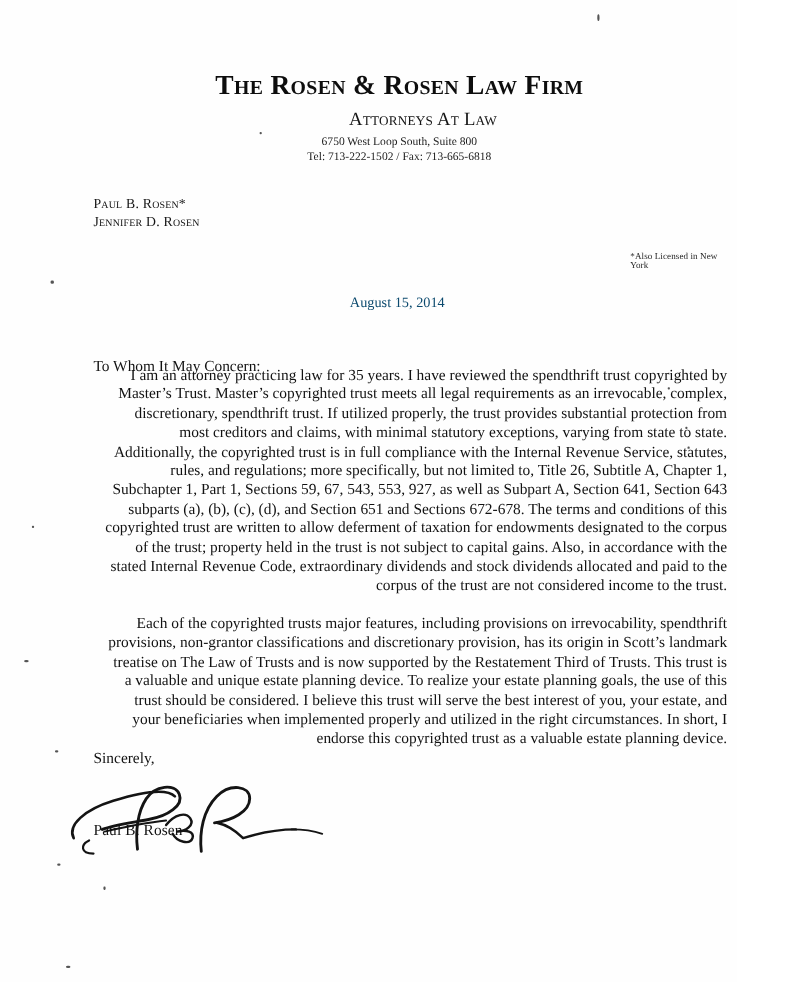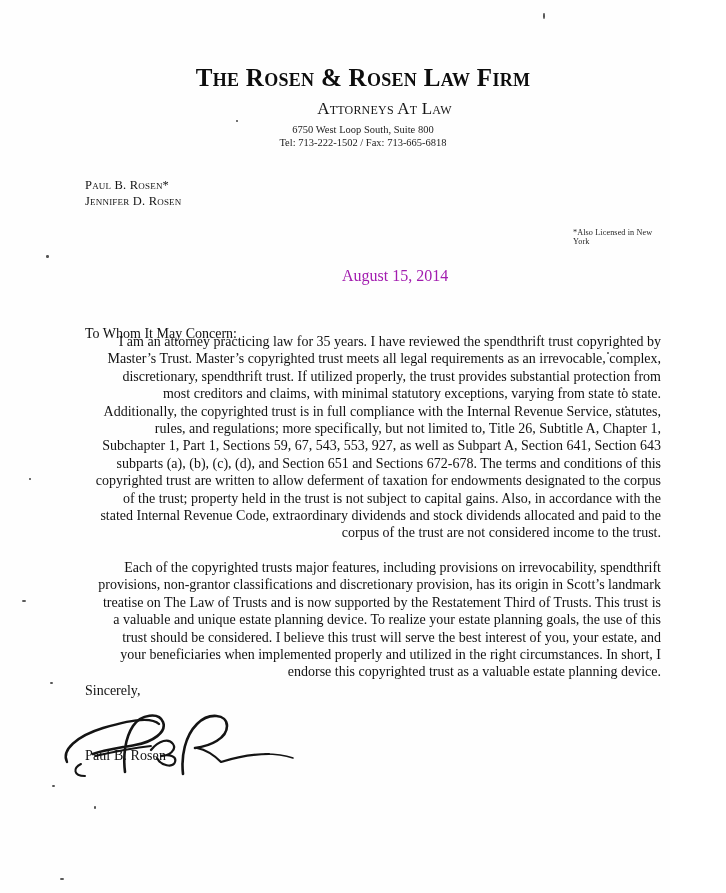--- a/index.html
+++ b/index.html
@@ -100,23 +100,22 @@
     color: #242424;
     letter-spacing: 0.1px;
     margin-left: 21px;
   }
 
   
   .date-line {
     position: absolute;
     left: 318px;
     top: 267px;
-    font-size: 16px;
-    color: #a21caf;
-    margin-left: 24px;
+    font-size: 13px;
+    color: #0c4a6e;
   }
 
   .salutation {
     position: absolute;
     left: 85px;
     top: 298px;
     font-size: 14px;
     color: #111111;
     margin-top: 28px;
   }

